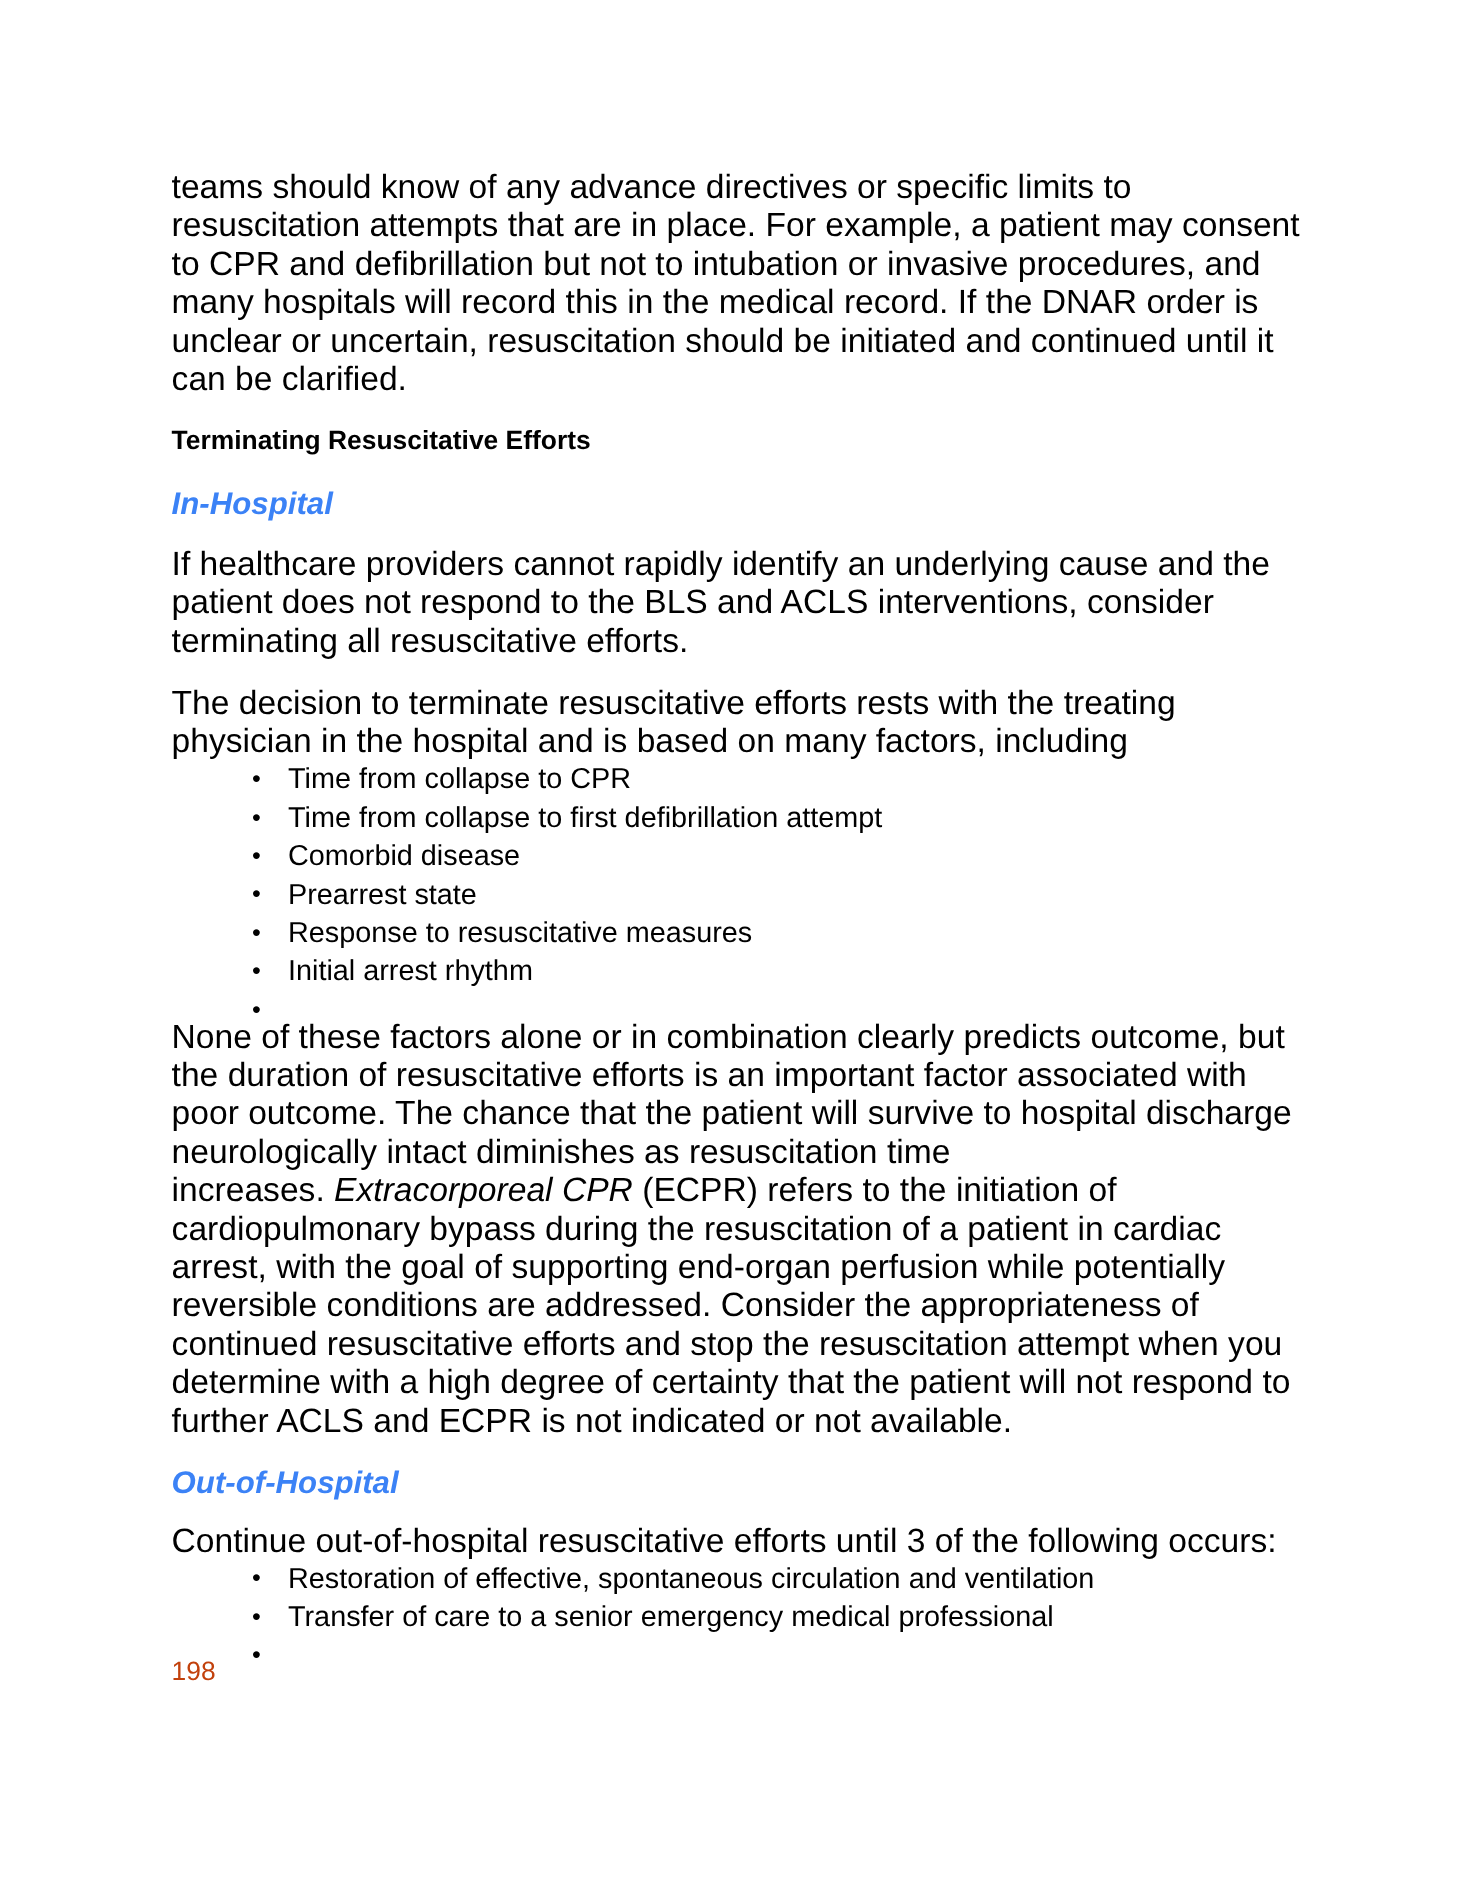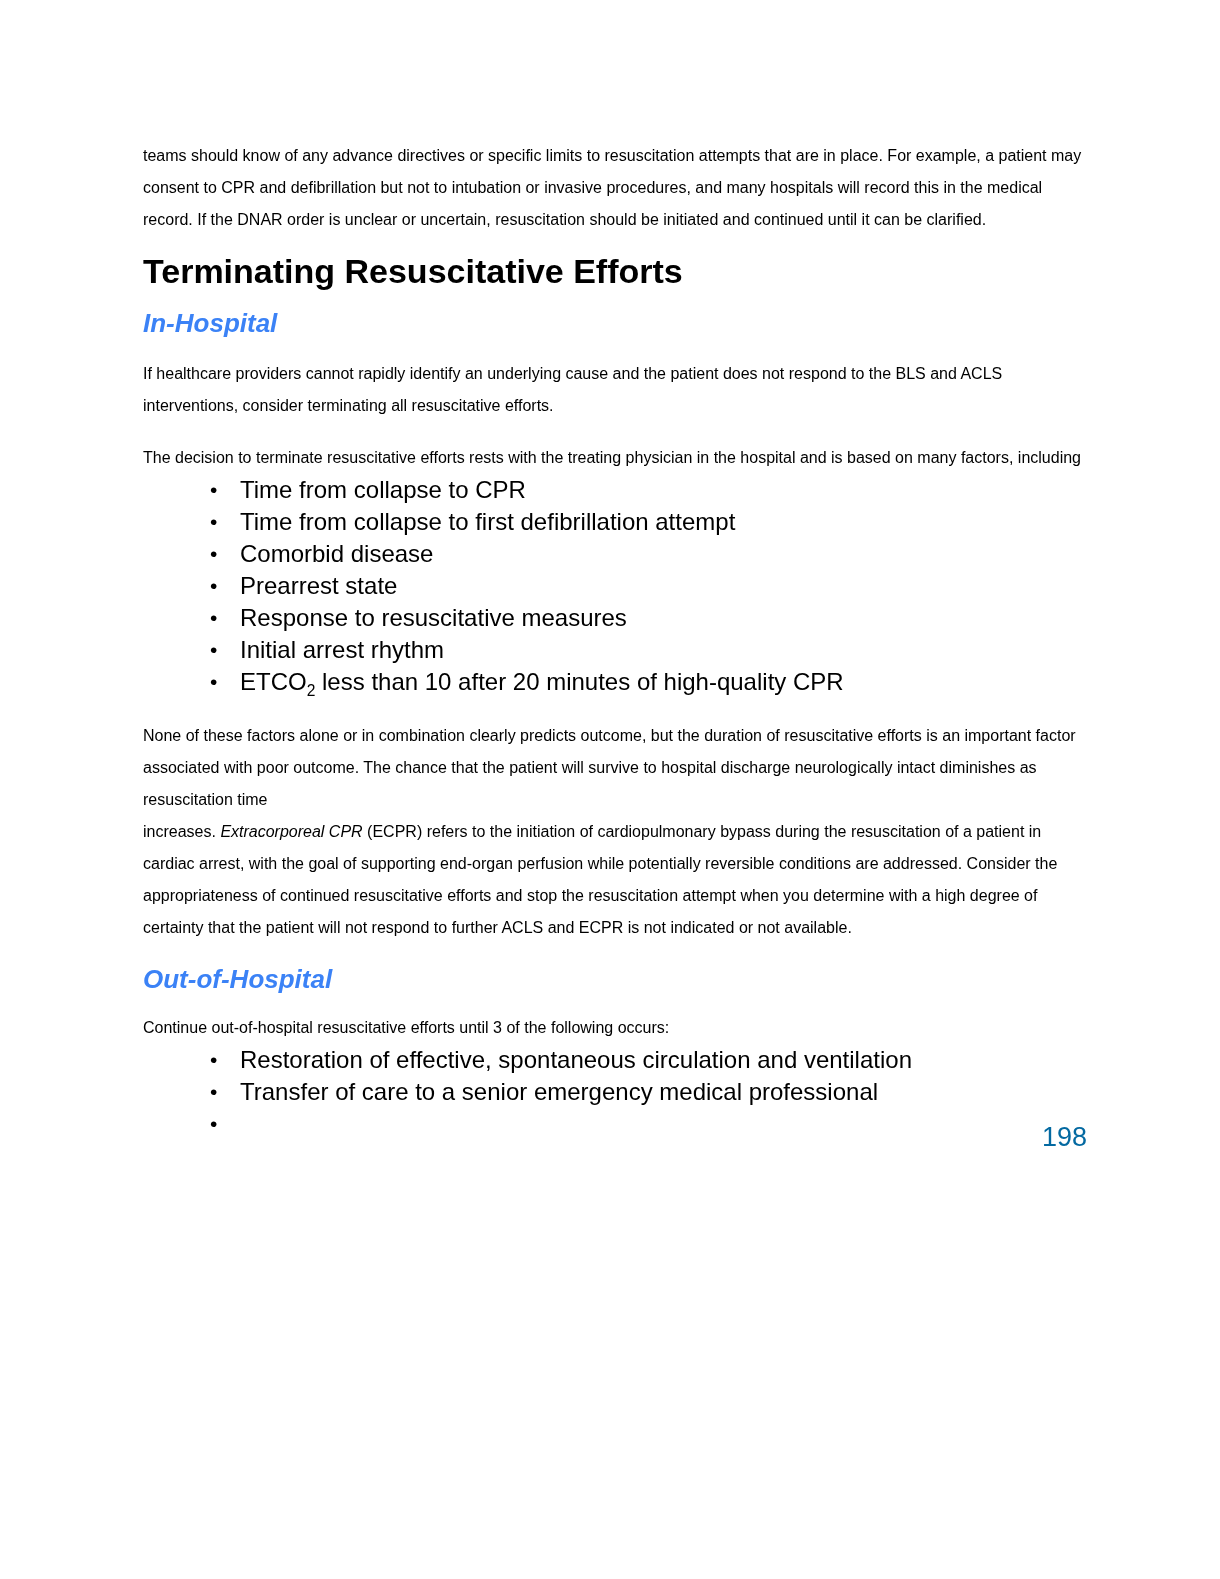--- a/index.html
+++ b/index.html
@@ -11,27 +11,27 @@
     font-family: "Liberation Sans", "DejaVu Sans", sans-serif;
     overflow: hidden;
   }
   .page {
     width: 1220px;
     height: 1579px;
     padding: 140px 0 0 143px;
   }
   .content { width: 944px; }
   p {
-    font-size: 16px;
+    font-size: 28px;
     line-height: 32px;
     margin: 0 0 20px 0;
   }
   p.no-gap { margin-bottom: 0; }
   h2 {
-    font-size: 34px;
+    font-size: 22px;
     line-height: 30px;
     font-weight: bold;
     margin: 0 0 22px 0;
   }
   h3 {
     font-size: 26px;
     line-height: 30px;
     font-weight: bold;
     font-style: italic;
     color: #3b82f6;
@@ -52,24 +52,24 @@
   .bullet {
     position: absolute;
     left: 67px;
     top: -1px;
   }
   .bullet::before { content: "\2022"; font-size: 21px; }
   sub { font-size: 0.65em; line-height: 0; }
   em { font-style: italic; }
   .footer {
     width: 944px;
-    text-align: right;
-    font-size: 27px;
+    text-align: left;
+    font-size: 22px;
     line-height: 26px;
-    color: #0369a1;
+    color: #c2410c;
   }
 </style>
 </head>
 <body>
 
 <div class="page">
   <div class="content">
 
     <p>teams should know of any advance directives or specific limits to resuscitation attempts that are in place. For example, a patient may consent to CPR and defibrillation but not to intubation or invasive procedures, and many hospitals will record this in the medical record. If the DNAR order is unclear or uncertain, resuscitation should be initiated and continued until it can be clarified.</p>
 
@@ -81,21 +81,21 @@
 
     <p class="no-gap">The decision to terminate resuscitative efforts rests with the treating physician in the hospital and is based on many factors, including</p>
 
     <ul>
       <li><span class="bullet"></span><span>Time from collapse to CPR</span></li>
       <li><span class="bullet"></span><span>Time from collapse to first defibrillation attempt</span></li>
       <li><span class="bullet"></span><span>Comorbid disease</span></li>
       <li><span class="bullet"></span><span>Prearrest state</span></li>
       <li><span class="bullet"></span><span>Response to resuscitative measures</span></li>
       <li><span class="bullet"></span><span>Initial arrest rhythm</span></li>
-      <li><span class="bullet"></span><span><span>ETCO</span><sub>2</sub><span> less than 10 after 20 minutes of high-quality CPR</span></span></li>
+      <li><span class="bullet"></span></li>
     </ul>
 
     <p><span>None of these factors alone or in combination clearly predicts outcome, but the duration of resuscitative efforts is an important factor associated with poor outcome. The chance that the patient will survive to hospital discharge neurologically intact diminishes as resuscitation time</span><br><span>increases. </span><em>Extracorporeal CPR</em><span> (ECPR) refers to the initiation of cardiopulmonary bypass during the resuscitation of a patient in cardiac arrest, with the goal of supporting end-organ perfusion while potentially reversible conditions are addressed. Consider the appropriateness of continued resuscitative efforts and stop the resuscitation attempt when you determine with a high degree of certainty that the patient will not respond to further ACLS and ECPR is not indicated or not available.</span></p>
 
     <h3 class="oh">Out-of-Hospital</h3>
 
     <p class="no-gap">Continue out-of-hospital resuscitative efforts until 3 of the following occurs:</p>
 
     <ul class="last">
       <li><span class="bullet"></span><span>Restoration of effective, spontaneous circulation and ventilation</span></li>

